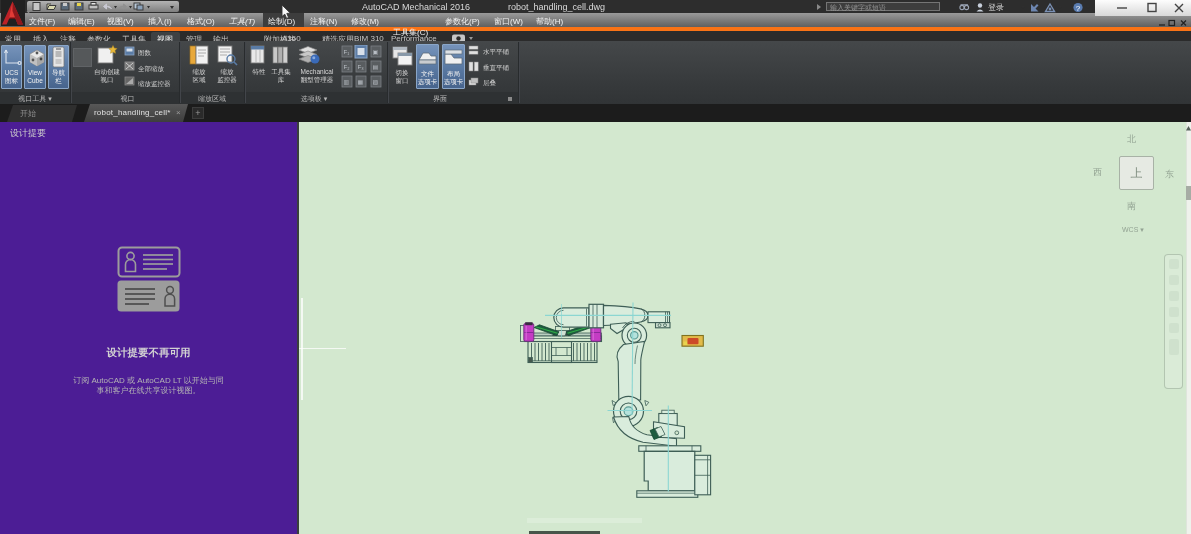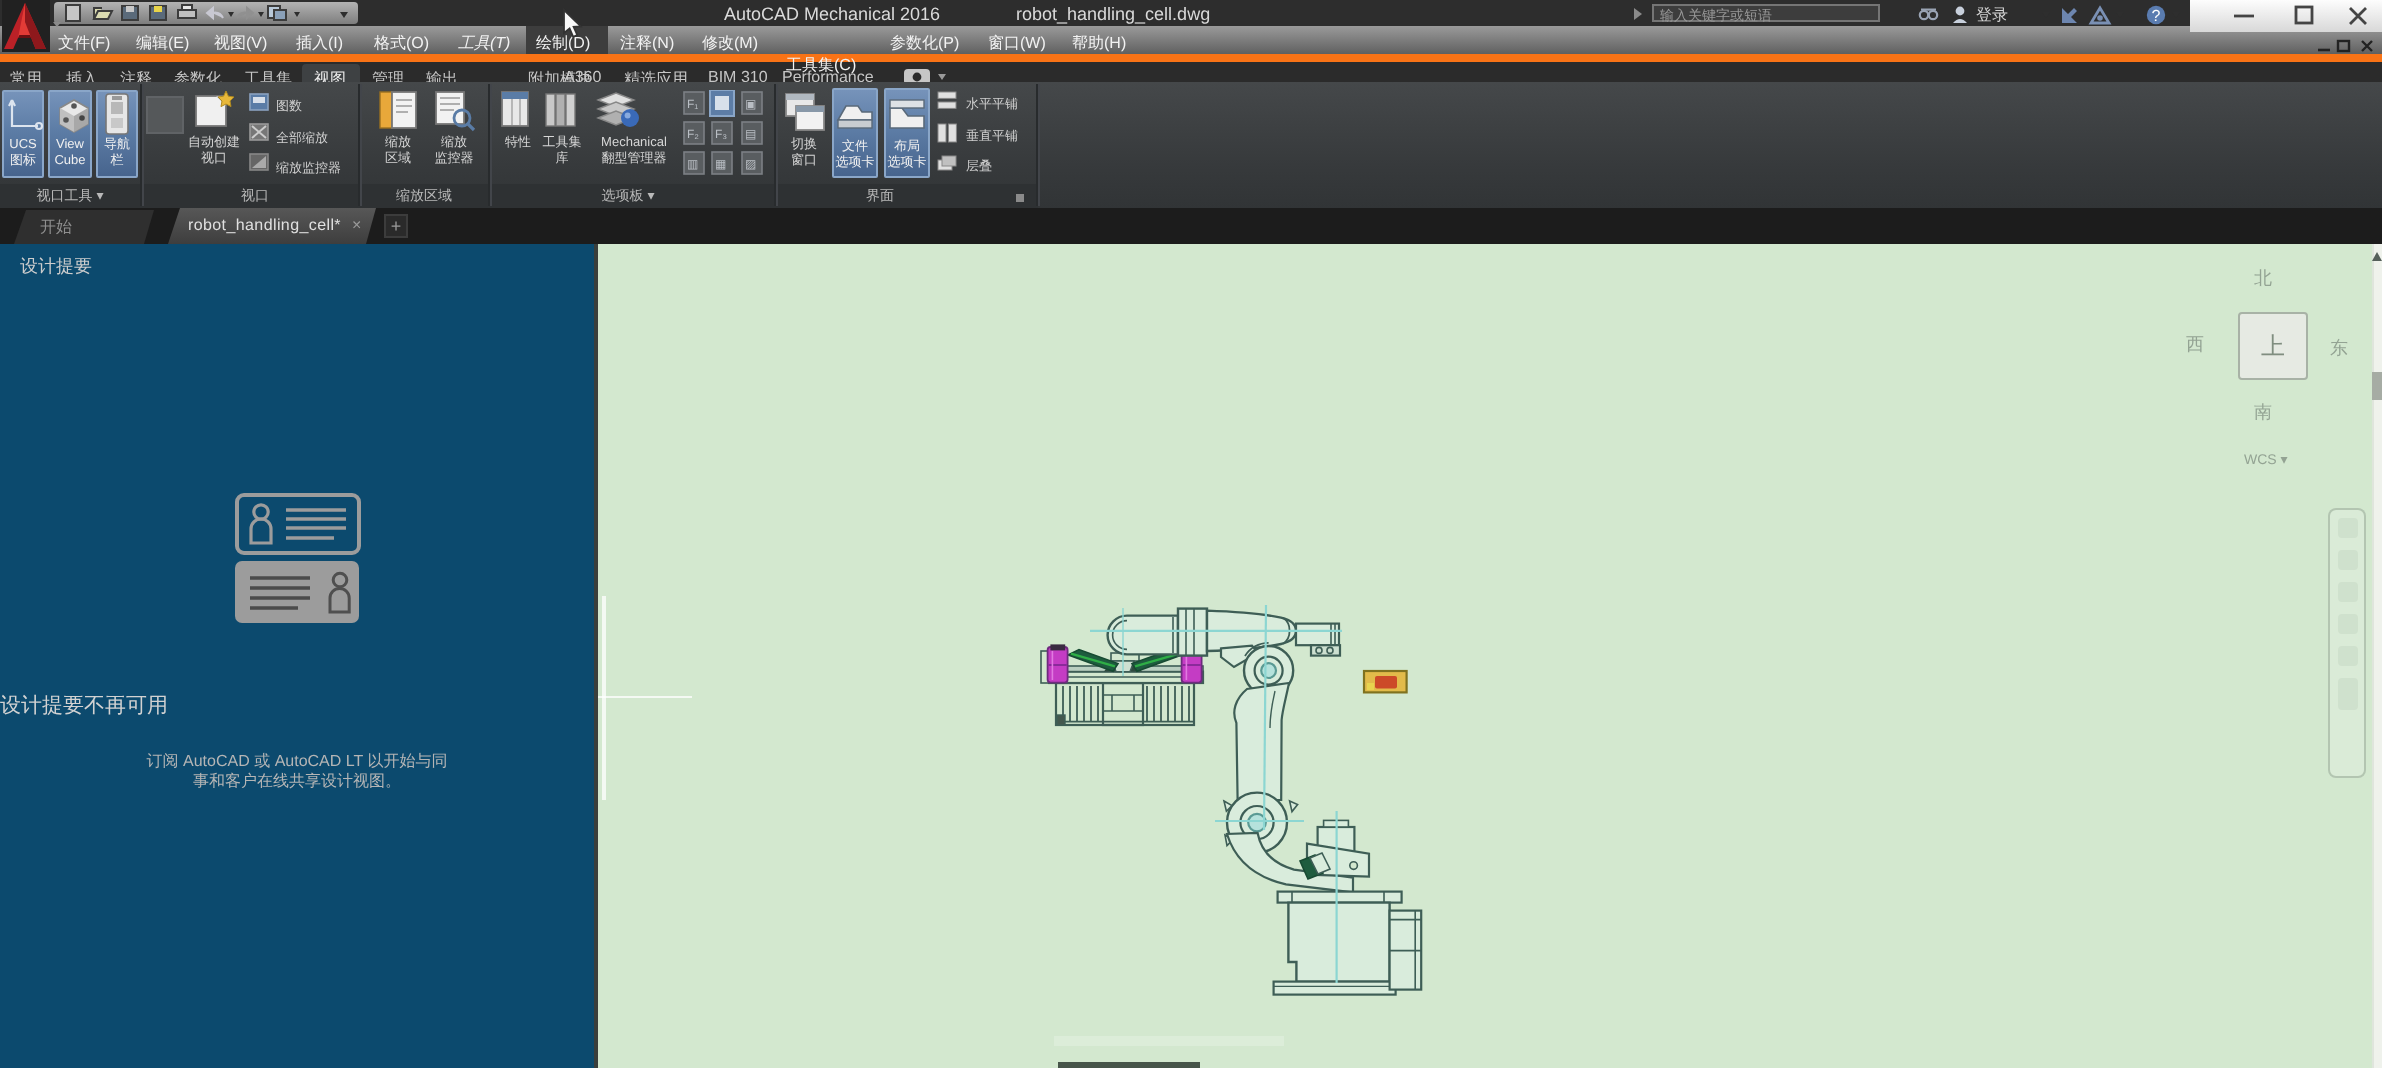--- a/index.html
+++ b/index.html
@@ -14,21 +14,21 @@
 .rt{position:absolute;top:3px;font-size:8px;color:#c6c6c6;white-space:nowrap;}
 #ribbon{left:0;top:41px;width:1191px;height:63px;background:linear-gradient(#45484a,#36393b 70%,#313436);}
 .plabel{position:absolute;top:52px;height:11px;font-size:7px;color:#b9b9b9;text-align:center;line-height:11px;white-space:nowrap;}
 .pstrip{position:absolute;top:51px;height:12px;background:#2e3133;}
 .psep{position:absolute;top:1px;width:1px;height:61px;background:#282b2d;border-right:1px solid #42454a;}
 .bluebtn{position:absolute;background:linear-gradient(#7693ba 0%,#5d7da6 45%,#47648d 100%);border:1px solid #8aa6c8;border-radius:1px;box-sizing:border-box;}
 .btxt{position:absolute;width:100%;text-align:center;font-size:6.5px;color:#f0f0f0;line-height:7.5px;}
 .gtxt{position:absolute;text-align:center;font-size:6.5px;color:#d6d6d6;line-height:7.5px;}
 .stxt{position:absolute;font-size:6.5px;color:#d0d0d0;white-space:nowrap;}
 #filetabs{left:0;top:104px;width:1191px;height:18px;background:#1c1c1c;}
-#sidepanel{left:0;top:122px;width:344px;height:412px;background:#0c4a6e;}
+#sidepanel{left:0;top:122px;width:344px;height:412px;background:#4c1d95;}
 #canvas{left:297px;top:122px;width:894px;height:412px;background:#d3e8cf;border-left:2px solid #3a3f3c;box-sizing:border-box;}
 .vctext{position:absolute;font-size:9px;color:#93a393;}
 </style>
 </head>
 <body>
 <div class="abs" id="titlebar">
 
   <div class="abs" style="left:27px;top:1px;width:152px;height:11px;border-radius:2px;background:linear-gradient(#b3b3b3,#7e7e7e);"></div>
   <svg class="abs" style="left:27px;top:1px;" width="152" height="11" viewBox="0 0 152 11">
     <g fill="none" stroke="#3c3c3c" stroke-width="1">
@@ -129,21 +129,21 @@
   <span class="rt" style="left:5px;">常用</span>
   <span class="rt" style="left:33px;">插入</span>
   <span class="rt" style="left:60px;">注释</span>
   <span class="rt" style="left:87px;">参数化</span>
   <span class="rt" style="left:122px;">工具集</span>
   <span class="rt" style="left:157px;color:#ececec;">视图</span>
   <span class="rt" style="left:186px;">管理</span>
   <span class="rt" style="left:213px;">输出</span>
   <span class="rt" style="left:240px;padding-left:24px;">附加模块</span>
   <span class="rt" style="left:282px;">A360</span>
-  <span class="rt" style="left:312px;">精选应用</span>
+  <span class="rt" style="left:322px;">精选应用</span>
   <span class="rt" style="left:354px;">BIM 310</span>
   <span class="rt" style="left:391px;">Performance</span>
   <svg class="abs" style="left:452px;top:3px;" width="22" height="9" viewBox="0 0 22 9">
     <rect x="0" y="0.5" width="13" height="8" rx="2" fill="#c6c6c6"></rect>
     <circle cx="6.5" cy="4.5" r="2.2" fill="#2b2b2b"></circle>
     <path d="M17,3 l4,0 l-2,3 z" fill="#9a9a9a"></path>
   </svg>
 </div>
 <div class="abs" id="ribbon">
   <div class="pstrip" style="left:0;width:519px;"></div>
@@ -317,21 +317,21 @@
     <rect x="13.5" y="34.5" width="62" height="31" rx="3.5" fill="#9c9c9c"></rect>
     <g stroke="#4b4b4b" stroke-width="1.7">
       <path d="M21,43 l30,0"></path>
         <path d="M21,48 l30,0"></path>
         <path d="M21,53 l30,0"></path>
         <path d="M21,58 l24,0"></path>
     </g>
     <circle cx="66" cy="44" r="3.4" fill="none" stroke="#4f4f4f" stroke-width="1.5"></circle>
     <path d="M61,60 l0,-7 a4.8,4.8 0 0 1 9.6,0 l0,7 z" fill="none" stroke="#4f4f4f" stroke-width="1.5"></path>
   </svg>
-  <div class="abs" style="left:0;top:224px;width:297px;font-size:10.5px;color:#d2d2d2;">设计提要不再可用</div>
+  <div class="abs" style="left:0;top:224px;width:297px;text-align:center;font-size:10.5px;color:#d2d2d2;font-weight:bold;">设计提要不再可用</div>
   <div class="abs" style="left:0;top:254px;width:297px;text-align:center;font-size:8px;color:#b5b5b5;line-height:10px;">订阅 AutoCAD 或 AutoCAD LT 以开始与同<br>事和客户在线共享设计视图。</div>
 </div>
 <div class="abs" id="canvas">
   <svg class="abs" style="left:0;top:0;" width="892" height="412" viewBox="299 122 892 412">
     <g stroke="#3e5e56" stroke-width="1.1" fill="none">
 
       <rect x="528" y="341.5" width="69" height="21" fill="#d3e8cf"></rect>
       <path d="M531.5,343 v18 M535,343 v18 M538.5,343 v18 M542,343 v18 M545.5,343 v18 M549,343 v18" stroke-width="0.9"></path>
       <path d="M573.5,343 v18 M577,343 v18 M580.5,343 v18 M584,343 v18 M587.5,343 v18 M591,343 v18 M594.5,343 v18" stroke-width="0.9"></path>
       <rect x="551.5" y="341.5" width="20" height="21"></rect>

